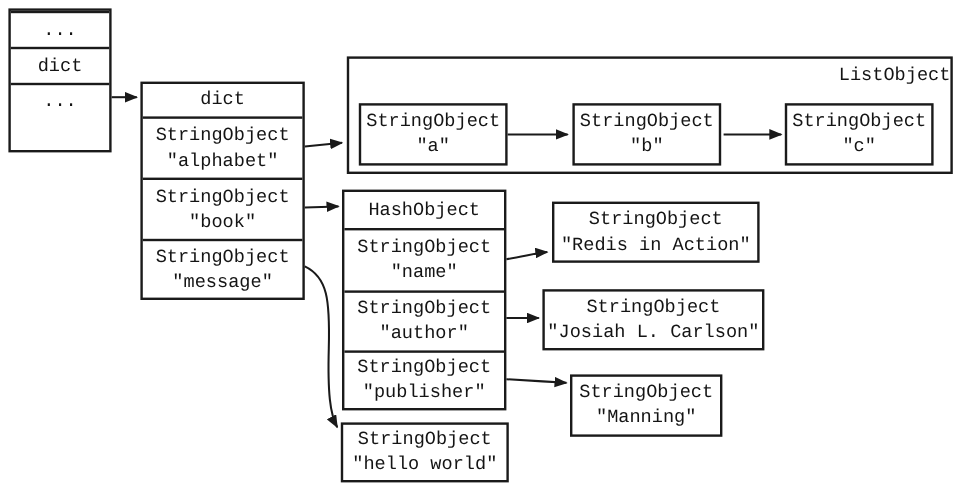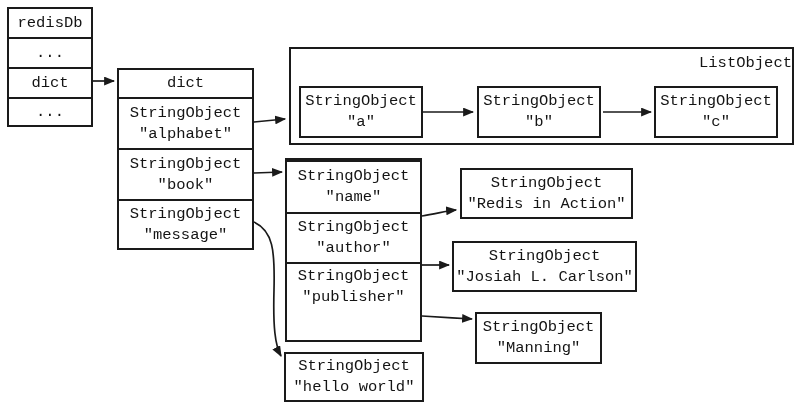--- a/index.html
+++ b/index.html
@@ -25,21 +25,20 @@
   }
   svg.arrows{position:absolute;left:0;top:0;pointer-events:none;z-index:6;}
   .arrow{stroke:#1a1a1a;stroke-width:1.7;fill:none;}
 </style>
 </head>
 <body>
 
 <div id="stage">
 
   <div class="box" style="left:7px;top:7px;width:86px;height:120px;">
-    <div class="cell single" style="height:28px;">redisDb</div>
     <div class="cell single sep" style="height:30px;">...</div>
     <div class="cell single sep" style="height:30px;">dict</div>
     <div class="cell single sep" style="height:28px;">...</div>
   </div>
 
   <div class="box" style="left:117px;top:68px;width:137px;height:182px;">
     <div class="cell single" style="height:27px;">dict</div>
     <div class="cell sep" style="height:51px;">
       <span>StringObject</span>
       <span>"alphabet"</span>
@@ -64,20 +63,21 @@
   <div class="box cell" style="left:477px;top:86px;width:124px;height:52px;">
     <span>StringObject</span>
     <span>"b"</span>
   </div>
   <div class="box cell" style="left:654px;top:86px;width:124px;height:52px;">
     <span>StringObject</span>
     <span>"c"</span>
   </div>
 
   <div class="box" style="left:285px;top:158px;width:137px;height:184px;">
+    <div class="cell single" style="height:30px;">HashObject</div>
     <div class="cell sep" style="height:52px;">
       <span>StringObject</span>
       <span>"name"</span>
     </div>
     <div class="cell sep" style="height:50px;">
       <span>StringObject</span>
       <span>"author"</span>
     </div>
     <div class="cell sep" style="height:48px;">
       <span>StringObject</span>

